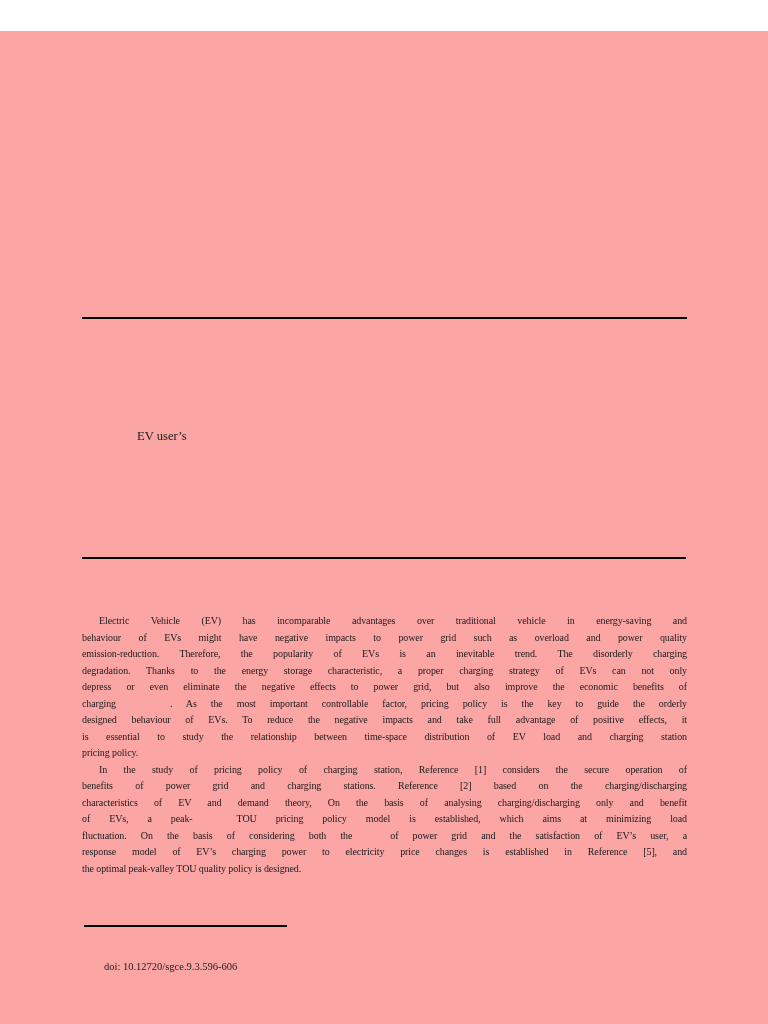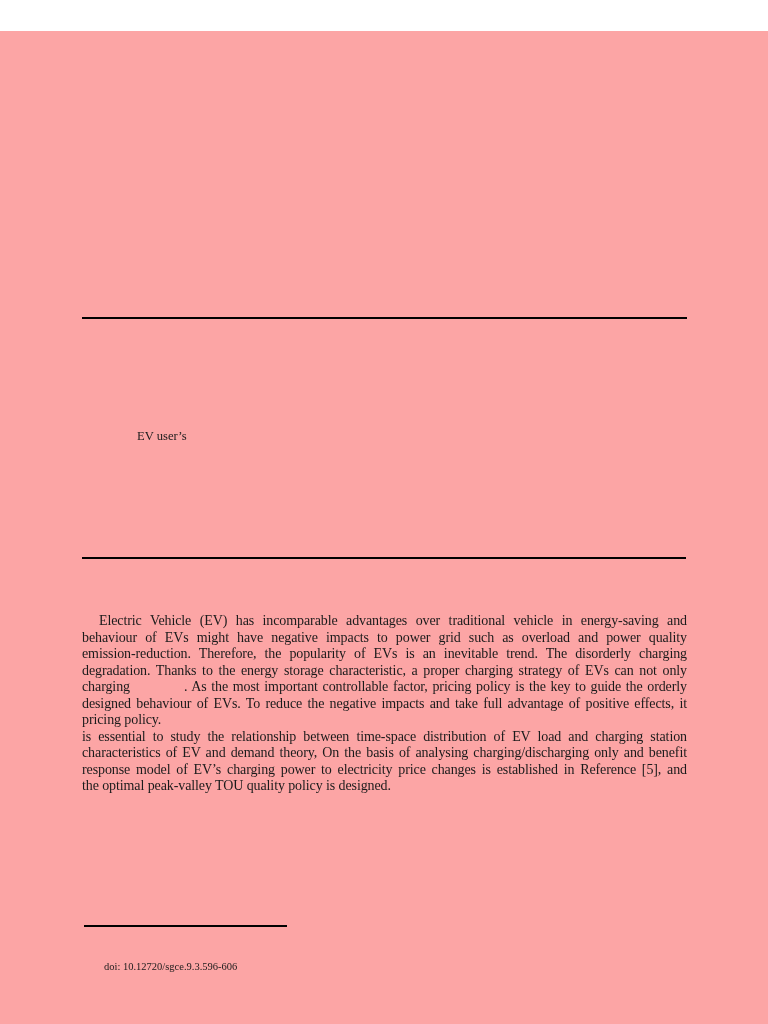--- a/index.html
+++ b/index.html
@@ -19,21 +19,21 @@
   .hrule { position: absolute; background: #000; }
   .rule-top      { left: 82px;  top: 286px; width: 605px; height: 2px; }
   .rule-mid      { left: 82px;  top: 526px; width: 604px; height: 2px; }
   .rule-footnote { left: 84px;  top: 894px; width: 203px; height: 2px; }
   .fragment {
     position: absolute; left: 137px; top: 398px;
     font-size: 12.6px; line-height: 15px;
   }
   .body-text {
     position: absolute; left: 82px; top: 582px; width: 605px;
-    font-size: 14px; line-height: 16.5px; letter-spacing: -0.1px;
+    font-size: 10px; line-height: 16.5px; letter-spacing: -0.1px;
   }
   .paragraph { margin: 0; }
   .line {
     white-space: nowrap;
     height: 16.5px;
     text-align: justify;
     text-align-last: justify;
     text-justify: inter-word;
   }
   .line.indent { padding-left: 17px; }
@@ -54,27 +54,32 @@
   <div class="fragment">EV user’s</div>
 
   <div class="hrule rule-mid"></div>
 
   <div class="body-text">
       <div class="paragraph">
         <div class="line indent">Electric Vehicle (EV) has incomparable advantages over traditional vehicle in energy-saving and</div>
         <div class="line">behaviour of EVs might have negative impacts to power grid such as overload and power quality</div>
         <div class="line">emission-reduction. Therefore, the popularity of EVs is an inevitable trend. The disorderly charging</div>
         <div class="line">degradation. Thanks to the energy storage characteristic, a proper charging strategy of EVs can not only</div>
+        <div class="line">depress or even eliminate the negative effects to power grid, but also improve the economic benefits of</div>
         <div class="line">charging<span class="gap" style="width: 54px;"></span>. As the most important controllable factor, pricing policy is the key to guide the orderly</div>
         <div class="line">designed behaviour of EVs. To reduce the negative impacts and take full advantage of positive effects, it</div>
+        <div class="line">is essential to study the relationship between time-space distribution of EV load and charging station</div>
         <div class="line last">pricing policy.</div>
-        <div class="line">is essential to study the relationship between time-space distribution of EV load and charging station</div>
       </div>
       <div class="paragraph">
+        <div class="line indent">In the study of pricing policy of charging station, Reference [1] considers the secure operation of</div>
+        <div class="line">benefits of power grid and charging stations. Reference [2] based on the charging/discharging</div>
         <div class="line">characteristics of EV and demand theory, On the basis of analysing charging/discharging only and benefit</div>
+        <div class="line">of EVs, a peak-<span class="gap" style="width: 44px;"></span>TOU pricing policy model is established, which aims at minimizing load</div>
+        <div class="line">fluctuation. On the basis of considering both the<span class="gap" style="width: 38px;"></span>of power grid and the satisfaction of EV’s user, a</div>
         <div class="line">response model of EV’s charging power to electricity price changes is established in Reference [5], and</div>
         <div class="line last">the optimal peak-valley TOU quality policy is designed.</div>
       </div>
     </div>
 
   <div class="hrule rule-footnote"></div>
 
   <div class="doi">doi: 10.12720/sgce.9.3.596-606</div>
 
 </div>

